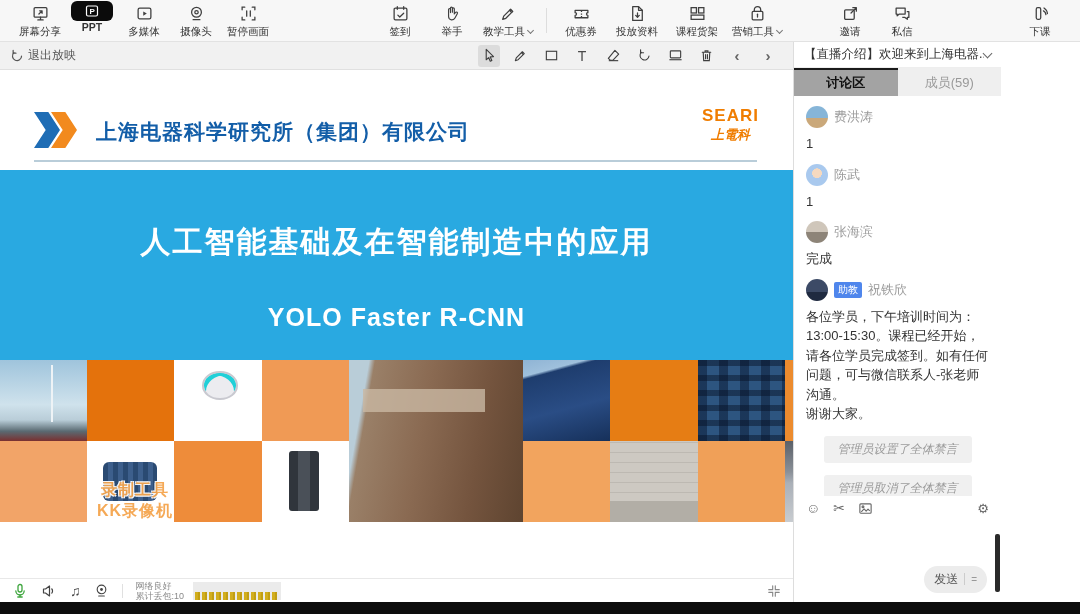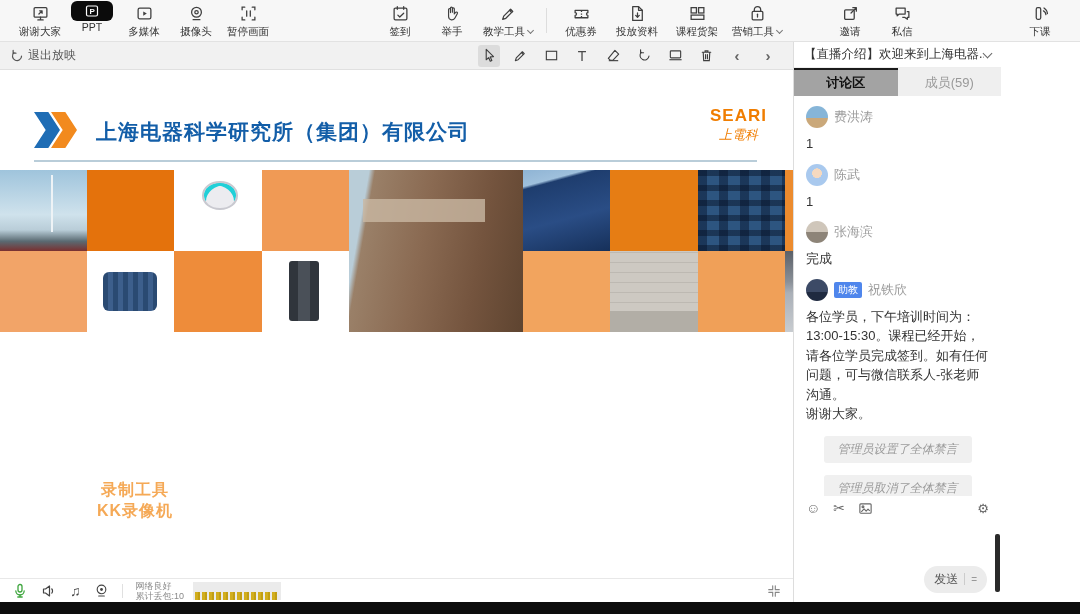--- a/index.html
+++ b/index.html
@@ -13,21 +13,21 @@
   .tb-group { display:flex; }
   .tb-mid { margin-left:100px; }
   .tb-right { margin-left:auto; }
   .tb-item { width:52px; display:flex; flex-direction:column; align-items:center;
     padding-top:3px; cursor:pointer; }
   .tb-item.wide { width:60px; }
   .tb-item .ic { height:20px; display:flex; align-items:center; justify-content:center; color:#3f3f3f; }
   .tb-item .lbl { font-size:10.5px; color:#333; margin-top:2px; white-space:nowrap; }
   .ic-ppt-box { width:42px; height:25px; background:#0b0b0b; border-radius:6px;
     display:flex; align-items:center; justify-content:center; margin-top:-2px; }
-  .tb-item-ppt .lbl { font-weight:normal; margin-top:0; }
+  .tb-item-ppt .lbl { font-weight:bold; margin-top:0; }
   .tb-divider { width:1px; background:#ddd; margin:8px 8px; }
   .caret { width:5px; height:5px; border-right:1.3px solid #777; border-bottom:1.3px solid #777;
     transform:rotate(45deg); display:inline-block; margin-left:3px; margin-bottom:2px; }
   .tb-item-endclass { margin-left:86px; }
 
   
   .content { flex:1; display:flex; min-height:0; }
   .main { width:794px; display:flex; flex-direction:column; border-right:1px solid #ddd; }
 
   .subbar { height:28px; background:#f1f1f1; border-bottom:1px solid #e0e0e0;
@@ -41,23 +41,23 @@
 
   
   .slide { position:relative; height:508px; background:#fff; overflow:hidden; }
   .slide-head { position:relative; height:100px; }
   .chevrons { position:absolute; left:34px; top:42px; display:flex; }
   .chev { width:26px; height:36px; margin-right:-9px; }
   .chev-blue { background:#1f6db5; clip-path:polygon(0 0,55% 0,100% 50%,55% 100%,0 100%,45% 50%); }
   .chev-orange { background:#f28a1e; clip-path:polygon(0 0,55% 0,100% 50%,55% 100%,0 100%,45% 50%); }
   .company { position:absolute; left:96px; top:48px; font-size:21px; font-weight:bold; color:#135ea8; letter-spacing:1px; }
   .head-line { position:absolute; left:34px; right:36px; top:90px; height:2px; background:#b9cdd9; }
-  .seari { position:absolute; right:26px; top:36px; text-align:center; color:#f07d00; }
+  .seari { position:absolute; right:34px; top:36px; text-align:center; color:#f07d00; }
   .seari-en { font-size:17px; font-weight:800; letter-spacing:1px; }
-  .seari-cn { font-size:13px; font-weight:normal; font-style:italic; }
+  .seari-cn { font-size:13px; font-weight:bold; font-style:italic; }
 
   .banner { height:190px; background:#29a9e1; text-align:center; color:#fff; }
   .banner-title { font-size:30px; font-weight:bold; padding-top:52px; letter-spacing:2px; }
   .banner-sub { font-size:25px; font-weight:bold; margin-top:40px; letter-spacing:1px; }
 
   .strip { display:grid; grid-template-columns:repeat(10,1fr); grid-template-rows:81px 81px; width:872px; }
   .cell { position:relative; overflow:hidden; }
   .photo-wind-turbine { background:linear-gradient(180deg,#9fc4dc 0%,#cfe2ec 55%,#b9cdd8 74%,#5a6a72 88%,#7a3030 100%); }
   .photo-wind-turbine::after { content:""; position:absolute; left:58%; top:6%; width:2px; height:70%; background:#eef3f6; }
   .photo-robot { background:radial-gradient(circle at 50% 30%,#e9e9ec 0 16%,#fff 17%),#fff; }
@@ -145,21 +145,21 @@
   <header class="topbar">
     <div class="tb-group tb-left">
       <div class="tb-item">
         <span class="ic">
           <svg width="17" height="17" viewBox="0 0 16 16" fill="none" stroke="#3f3f3f" stroke-width="1.2" stroke-linecap="round" stroke-linejoin="round">
               <rect x="2" y="2.5" width="12" height="9" rx="1"></rect>
               <path d="M5.5 14h5M8 11.5V14"></path>
               <path d="M6.5 8.5L9.5 5.5M7.2 5.5h2.3v2.3"></path>
             </svg>
         </span>
-        <span class="lbl">谢谢大家</span>
+        <span class="lbl">屏幕分享</span>
       </div>
       <div class="tb-item tb-item-ppt">
         <span class="ic ic-ppt-box">
           <svg width="16" height="16" viewBox="0 0 16 16" fill="none" stroke="#fff" stroke-width="1.2" stroke-linecap="round">
               <rect x="2.5" y="3" width="11" height="10" rx="1.5"></rect>
               <text x="5.5" y="11" font-size="8" fill="#fff" stroke="none" font-weight="bold">P</text>
             </svg>
         </span>
         <span class="lbl">PPT</span>
       </div>
@@ -359,20 +359,24 @@
           <div class="chevrons">
             <span class="chev chev-blue"></span>
             <span class="chev chev-orange"></span>
           </div>
           <div class="company">上海电器科学研究所（集团）有限公司</div>
           <div class="seari">
             <div class="seari-en">SEARI</div>
             <div class="seari-cn">上電科</div>
           </div>
           <div class="head-line"></div>
+        </div>
+        <div class="banner">
+          <div class="banner-title">人工智能基础及在智能制造中的应用</div>
+          <div class="banner-sub">YOLO Faster R-CNN</div>
         </div>
         <div class="strip">
 
         <div class="cell photo-wind-turbine" style="grid-area: 1 / 1;"></div>
             <div class="cell" style="background: rgb(228, 114, 12); grid-area: 1 / 2;"></div>
             <div class="cell photo-robot" style="grid-area: 1 / 3;"></div>
             <div class="cell" style="background: rgb(240, 154, 85); grid-area: 1 / 4;"></div>
             <div class="cell photo-building" style="grid-area: 1 / 5 / span 2 / span 2;"></div>
             <div class="cell photo-solar-panels" style="grid-area: 1 / 7;"></div>
             <div class="cell" style="background: rgb(230, 125, 20); grid-area: 1 / 8;"></div>

